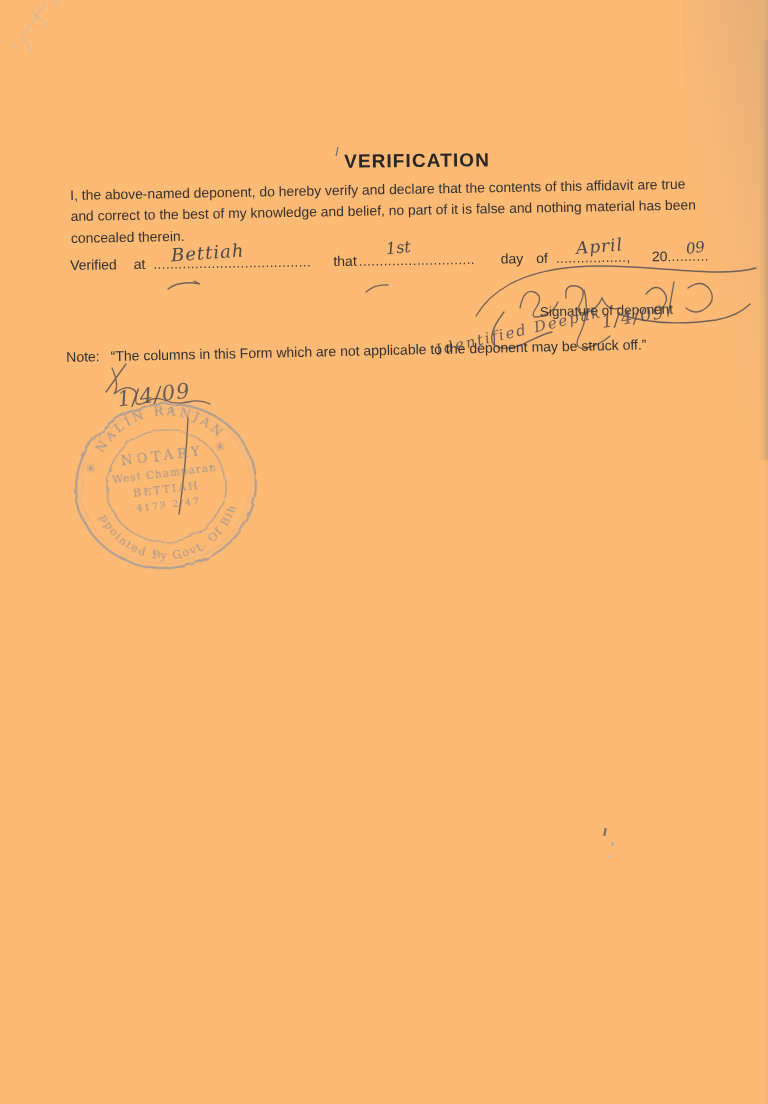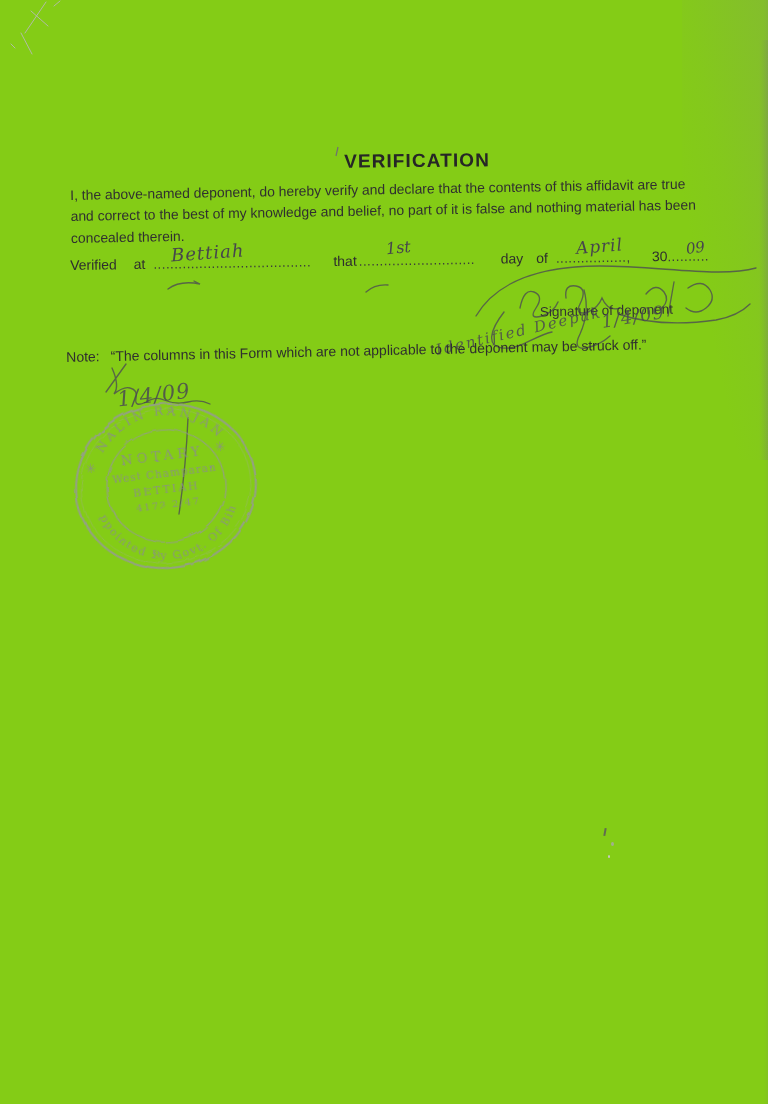--- a/index.html
+++ b/index.html
@@ -1,18 +1,18 @@
 <!DOCTYPE html>
 <html><head>
 <meta charset="utf-8">
 <style>
   html,body{margin:0;padding:0;background:#e9e9e9;}
   .page{
     position:relative; width:768px; height:1104px; overflow:hidden;
-    background:#84cc16;
+    background:#fdba74;
     font-family:"Liberation Sans", sans-serif;
     color:#2e2e2e;
   }
   
   .shade-tr{position:absolute; right:0; top:0; width:86px; height:460px;
     background:linear-gradient(258deg, rgba(130,130,138,.20), rgba(130,130,138,.05) 45%, rgba(130,130,138,0) 70%);}
   .shade-redge{position:absolute; right:0; top:40px; width:9px; height:420px;
     background:linear-gradient(to left, rgba(110,110,120,.22), rgba(110,110,120,0));}
   .shade-rfull{position:absolute; right:0; top:0; width:4px; height:100%;
     background:linear-gradient(to left, rgba(120,120,128,.10), rgba(120,120,128,0));}
@@ -107,21 +107,21 @@
   </svg>
   <div class="heading">VERIFICATION</div>
 
   <div class="para">
     <div>I, the above-named deponent, do hereby verify and declare that the contents of this affidavit are true</div>
     <div>and correct to the best of my knowledge and belief, no part of it is false and nothing material has been</div>
     <div>concealed therein.</div>
   </div>
 
   <div class="verified">
-    <span class="lbl">Verified at</span><span class="dotseg seg-place">......................................</span><span class="w-this">that</span><span class="dotseg seg-day">............................</span><span class="lbl2 w-dayof">day of</span><span class="dotseg seg-month">.................,</span><span class="w-20">30</span><span class="dotseg seg-year">..........</span>
+    <span class="lbl">Verified at</span><span class="dotseg seg-place">......................................</span><span class="w-this">that</span><span class="dotseg seg-day">............................</span><span class="lbl2 w-dayof">day of</span><span class="dotseg seg-month">.................,</span><span class="w-20">20</span><span class="dotseg seg-year">..........</span>
 
     <span class="hw hw-place">Bettiah</span>
     <span class="hw hw-day">1st</span>
     <span class="hw hw-month">April</span>
     <span class="hw hw-year">09</span>
   </div>
 
   <svg class="svg-abs" style="left:166px; top:278px;" width="46" height="16" viewBox="0 0 46 16">
     <path class="stroke" d="M2,11 q12,-9 32,-5 l-6,-3"></path>
   </svg>

